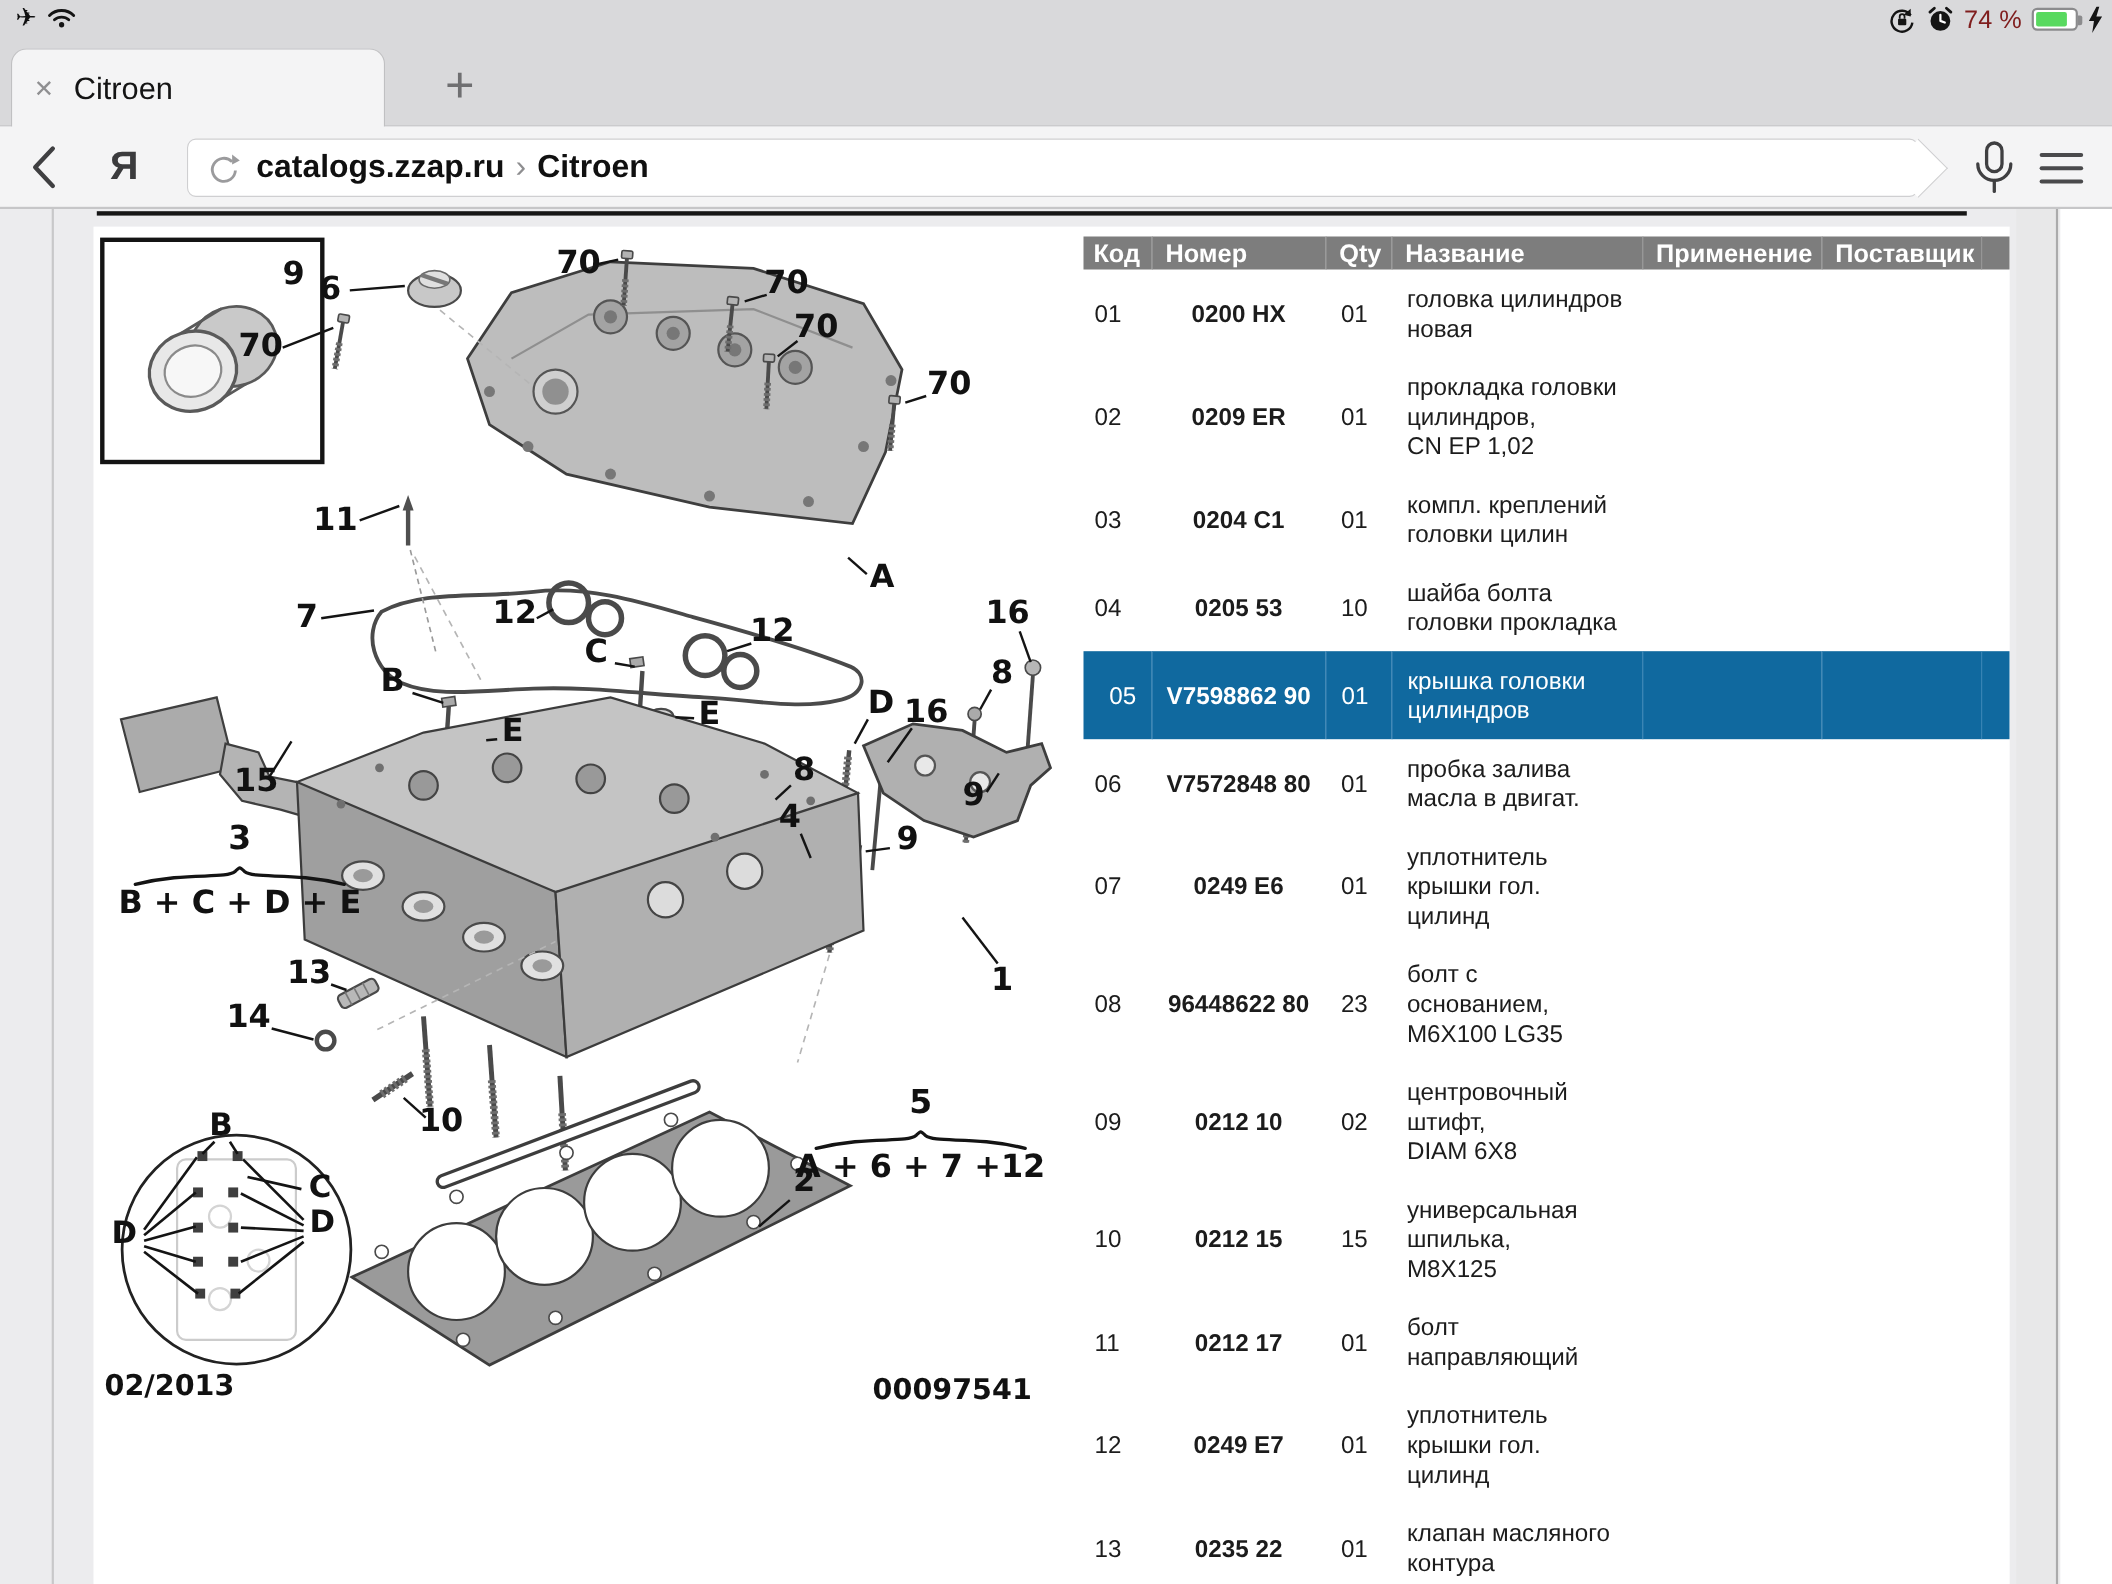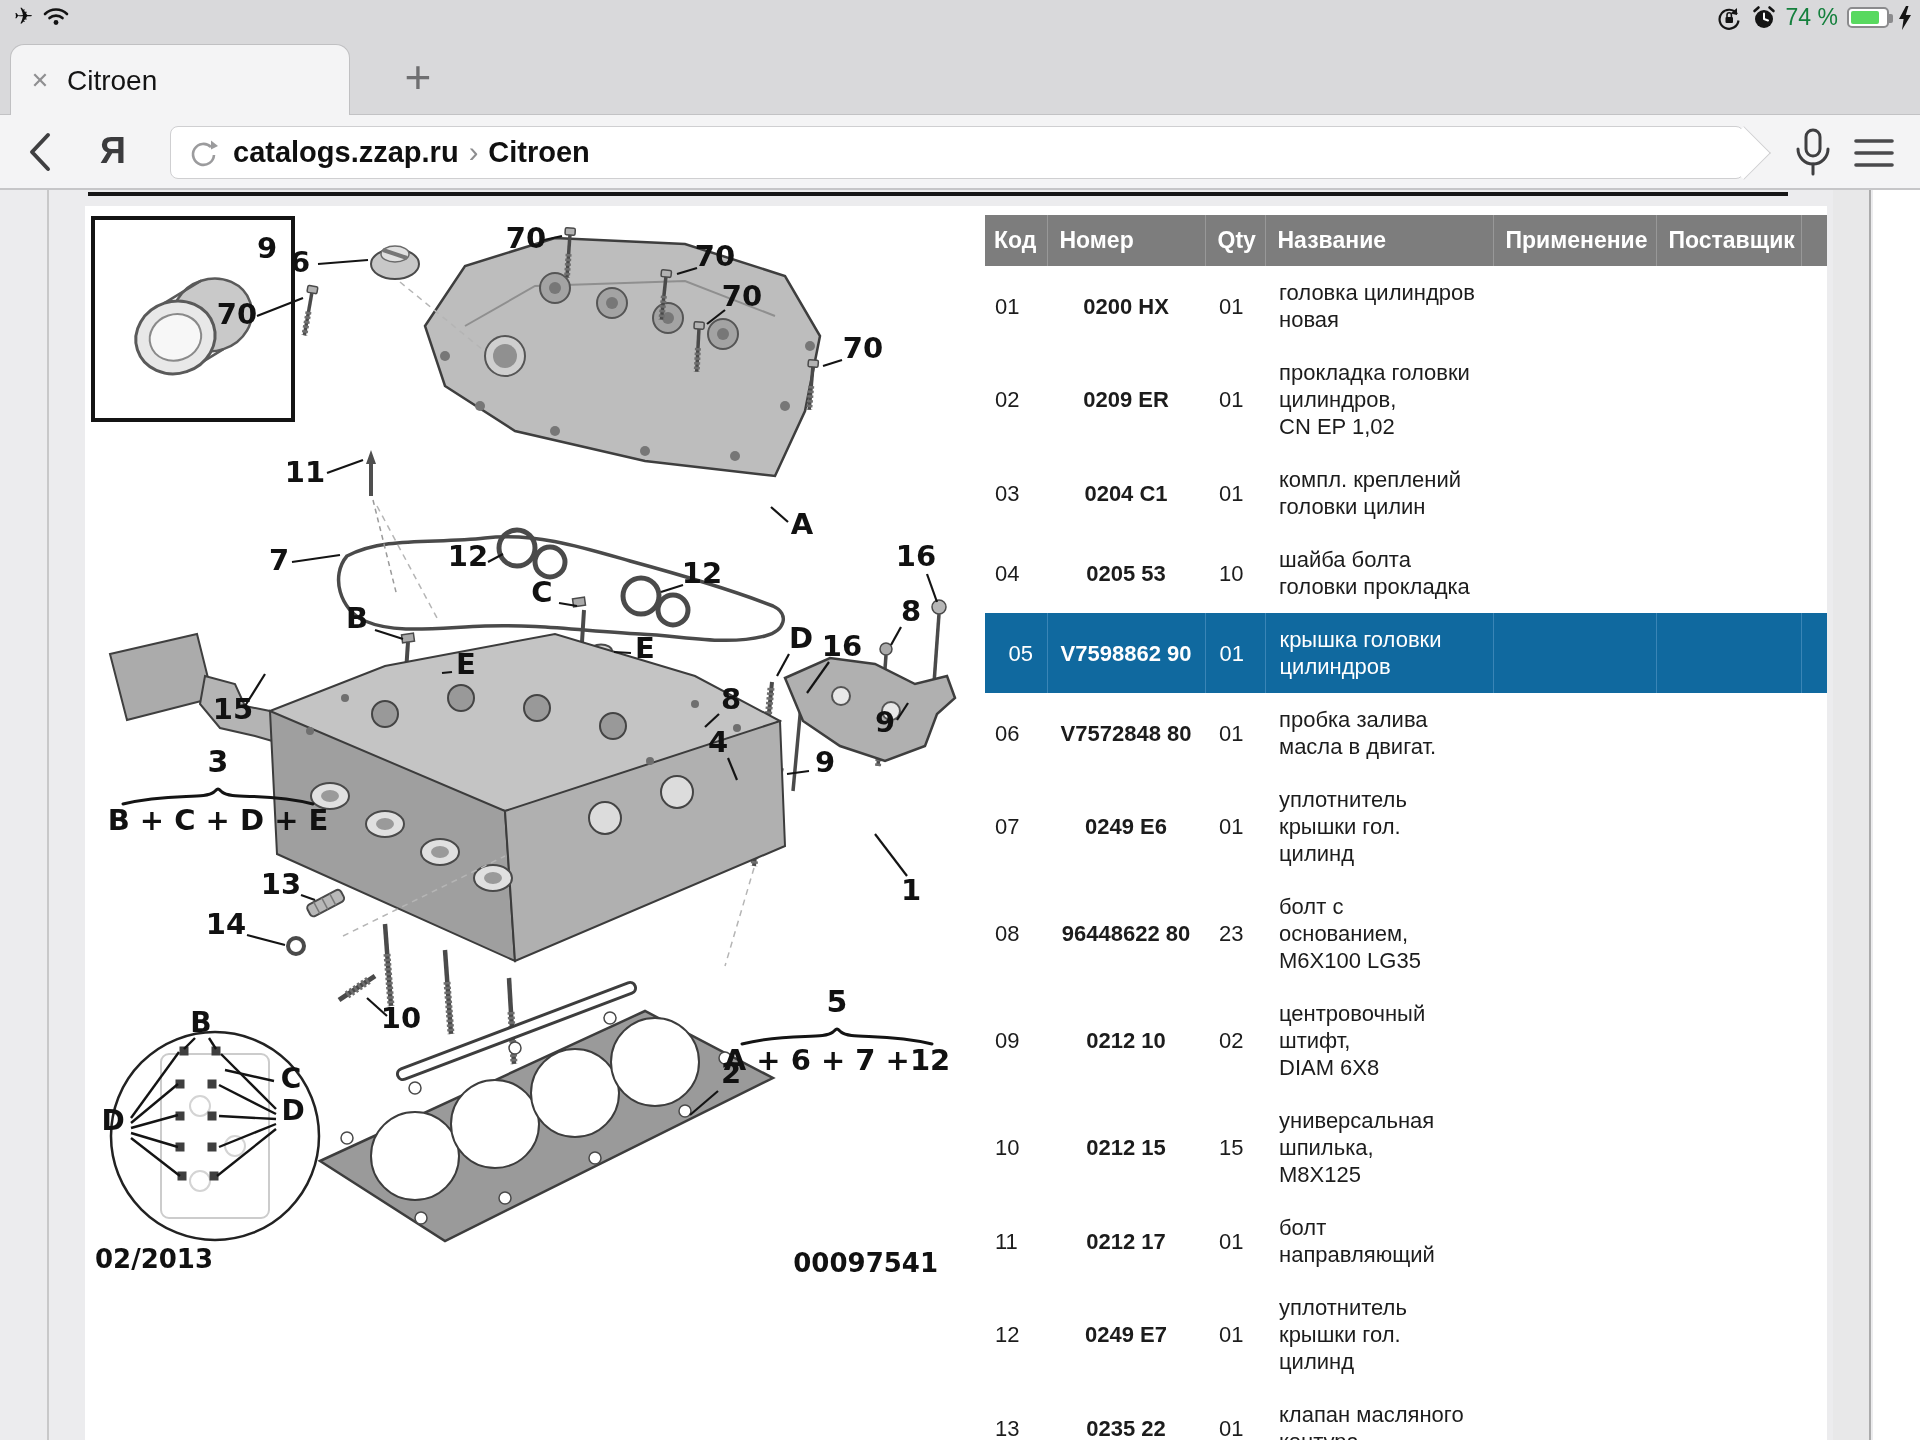--- a/index.html
+++ b/index.html
@@ -6,21 +6,21 @@
   html,body { width:1920px; height:1440px; overflow:hidden; background:#fff;
               font-family:"Liberation Sans", sans-serif; }
   .screen { position:absolute; left:0; top:0; width:1920px; height:1440px; background:#ececee; }
 
   
   .chrome-top { position:absolute; left:0; top:0; width:1920px; height:115px; background:#d9d9db; }
   .statusbar { position:absolute; left:0; top:0; width:1920px; height:33px; }
   .sb-left { position:absolute; left:14px; top:4px; display:flex; align-items:center; gap:10px; }
   .sb-time { position:absolute; left:0; right:0; top:3px; text-align:center; font-size:25px; font-weight:bold; color:#0f0f0f; }
   .sb-right { position:absolute; right:8px; top:4px; display:flex; align-items:center; gap:9px; }
-  .sb-pct { font-size:23px; color:#15803d; }
+  .sb-pct { font-size:23px; color:#7f1d1d; }
   .airplane { font-size:23px; color:#0f0f0f; line-height:24px; }
   .batt { position:relative; width:42px; height:21px; border:2px solid #8b8b8d; border-radius:5px; background:#fff; }
   .batt .fill { position:absolute; left:2px; top:2px; bottom:2px; width:74%; background:#58d95f; border-radius:2px; }
   .batt .nub { position:absolute; right:-6px; top:5px; width:4px; height:9px; background:#8b8b8d; border-radius:0 2px 2px 0; }
 
   .tabbar { position:absolute; left:0; top:33px; width:1920px; height:82px; border-bottom:1px solid #c2c2c4; }
   .tab { position:absolute; left:10px; top:11px; width:340px; height:72px; background:#f4f4f5;
          border:1px solid #c0c0c2; border-bottom:none; border-radius:14px 14px 0 0;
          display:flex; align-items:center; padding-left:16px; gap:14px; }
   .tab-close { font-size:22px; color:#8f8f91; width:26px; text-align:center; cursor:default; }
@@ -50,21 +50,21 @@
   .panel { position:absolute; left:85px; top:16px; width:1742px; height:1234px; background:#fff; overflow:hidden; }
   .scroll-strip { position:absolute; left:1833px; top:0; width:38px; height:1250px; background:#e8e8e9;
                   border-right:2px solid #ababac; }
   .right-white { position:absolute; left:1873px; top:0; width:47px; height:1250px; background:#fff; }
 
   .diagram-wrap { position:absolute; left:0; top:0; width:890px; height:1234px; }
 
   
   .tablewrap { position:absolute; left:900px; top:9px; width:842px; }
   table.parts { border-collapse:collapse; table-layout:fixed; width:842px; font-size:22px; color:#1c1c1c; }
-  table.parts th { background:#7d7d7d; color:#fff; font-weight:bold; height:51px; text-align:left;
+  table.parts th { background:#7d7d7d; color:#fff; font-weight:bold; height:30px; text-align:left;
                    padding-left:12px; border-left:1px solid #989898; font-size:23px; }
   table.parts th:first-child { border-left:none; padding-left:9px; }
   table.parts td { vertical-align:middle; line-height:27px; padding-top:13px; padding-bottom:13px; }
   .c-code { padding-left:10px; }
   .c-num  { text-align:center; font-weight:bold;margin-top:28px; }
   .c-qty  { padding-left:14px; }
   .c-name { padding-left:14px; padding-right:6px; white-space:pre-line; }
   tr.hl td { background:#10699f; color:#fff; border-left:1px solid #3a85b6; }
   tr.hl td:first-child { border-left:none;text-align:center; }
 </style>

